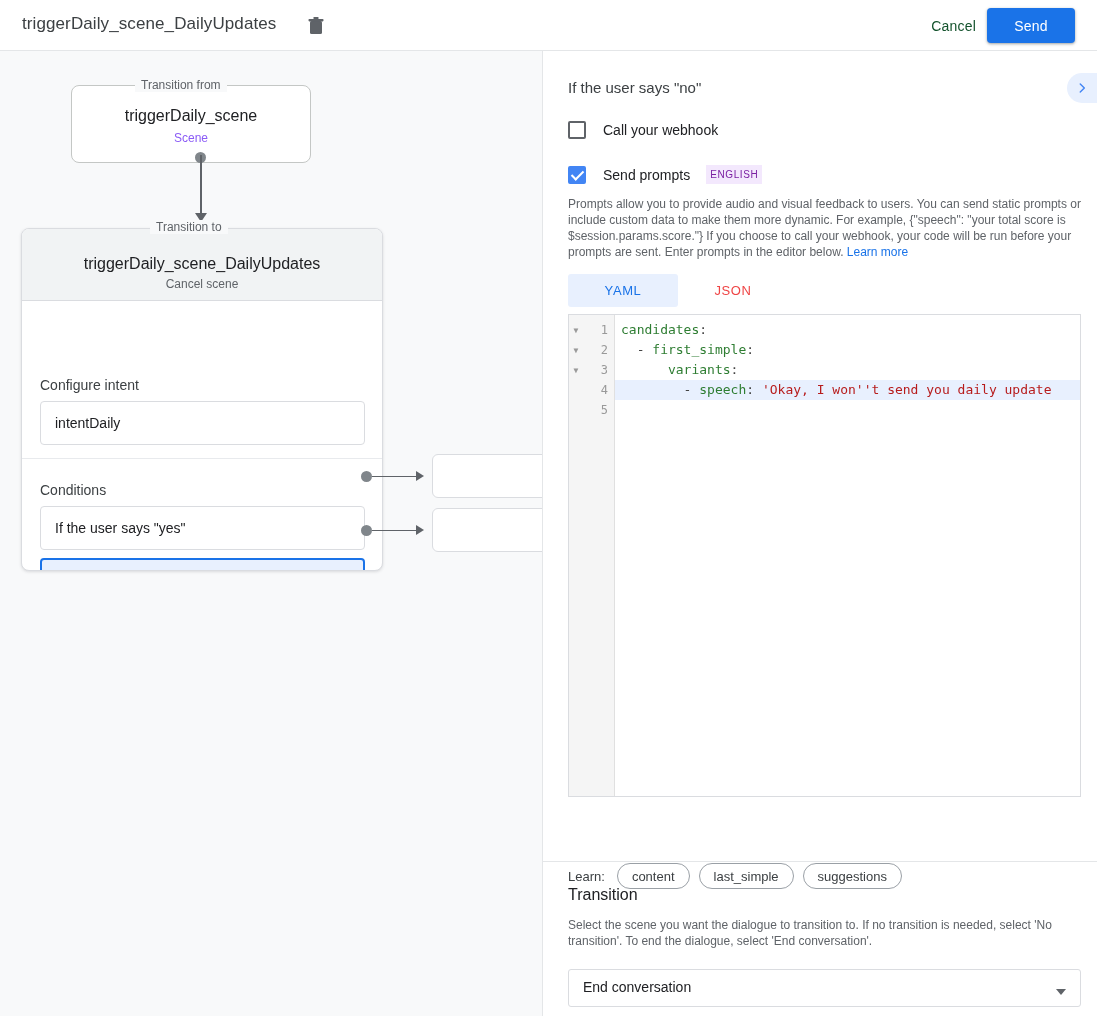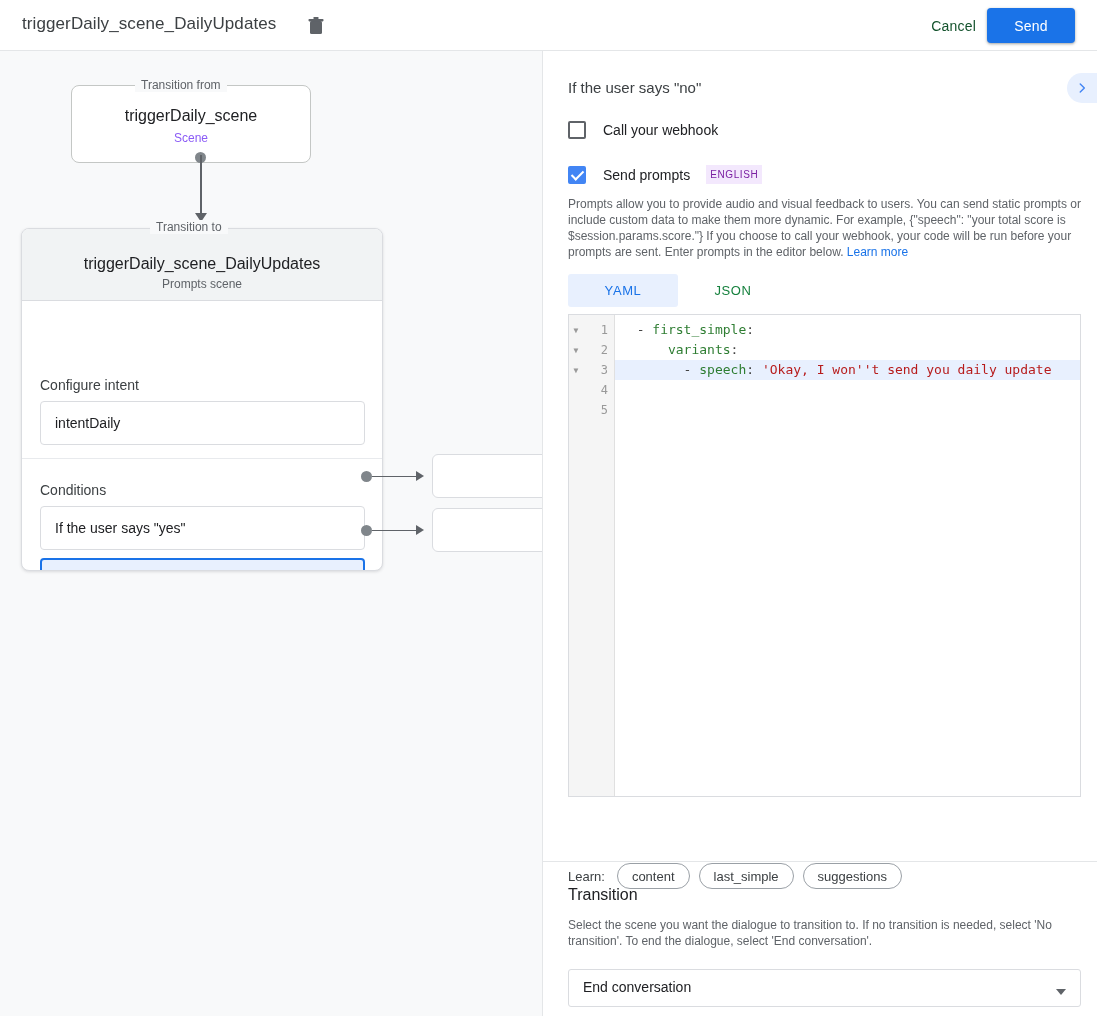--- a/index.html
+++ b/index.html
@@ -296,21 +296,21 @@
   
   #editor-tabs {
     position: absolute; left: 25px; top: 223px;
     display: flex;
   }
   .tab {
     width: 110px; height: 33px;
     display: flex; align-items: center; justify-content: center;
     font-size: 13px; font-weight: 500;
     letter-spacing: .6px;
-    color: #15803d;
+    color: #ef4444;
     cursor: pointer;
     border-radius: 3px;
   }
   .tab.active {
     background: #e8f0fe;
     color: #1a73e8;
   }
 
   
   #code-editor {
@@ -444,21 +444,21 @@
 
   <div id="connector-dot"></div>
   <div id="connector-vertical"></div>
   <div id="connector-arrow"></div>
 
   <div id="transition-to-legend" class="node-legend">Transition to</div>
 
   <div id="transition-to-card">
     <div id="transition-to-header"></div>
     <div id="transition-to-title">triggerDaily_scene_DailyUpdates</div>
-    <div id="transition-to-sub">Prompts scene</div>
+    <div id="transition-to-sub">Cancel scene</div>
 
     <div id="configure-intent-label" class="section-label">Configure intent</div>
     <div id="intent-field" class="field-box">intentDaily</div>
 
     <div id="section-divider"></div>
 
     <div id="conditions-label" class="section-label">Conditions</div>
     <div id="condition-yes" class="field-box">If the user says "yes"</div>
     <div id="condition-no" class="field-box">If the user says "no"</div>
   </div>
@@ -519,20 +519,21 @@
         <div class="gutter-row">
           <span class="fold-spacer"></span>
           <span class="line-no">4</span>
         </div>
         <div class="gutter-row">
           <span class="fold-spacer"></span>
           <span class="line-no">5</span>
         </div>
       </div>
     <div id="code-area">
+        <div class="code-line"><span class="tok-key">candidates</span><span class="tok-punc">:</span></div>
         <div class="code-line"><span class="tok-punc">  - </span><span class="tok-key">first_simple</span><span class="tok-punc">:</span></div>
         <div class="code-line"><span class="tok-punc">      </span><span class="tok-key">variants</span><span class="tok-punc">:</span></div>
         <div class="code-line highlight"><span class="tok-punc">        - </span><span class="tok-key">speech</span><span class="tok-punc">: </span><span class="tok-str">'Okay, I won''t send you daily update</span></div>
         <div class="code-line">&nbsp;</div>
       </div>
   </div>
 
   <div id="insert-row">
     <div id="insert-label">Learn:</div>
     <div class="chip">content</div>

